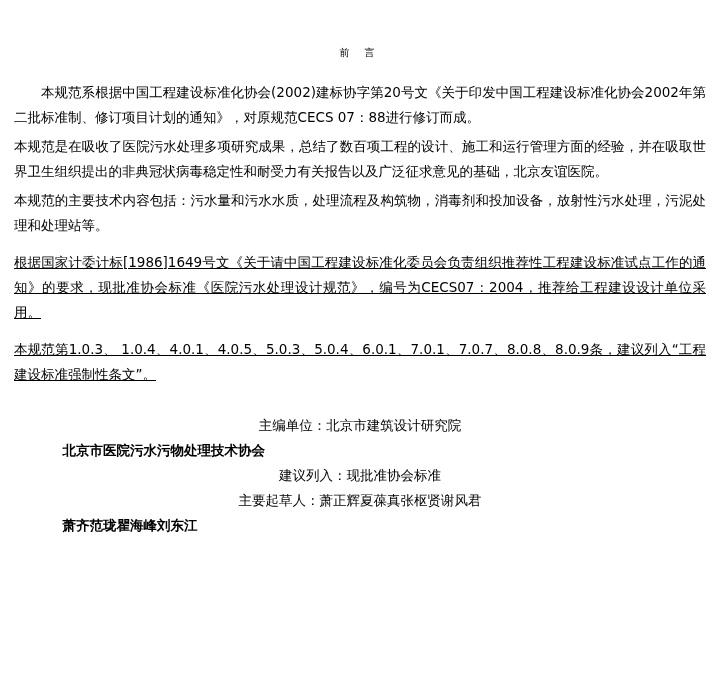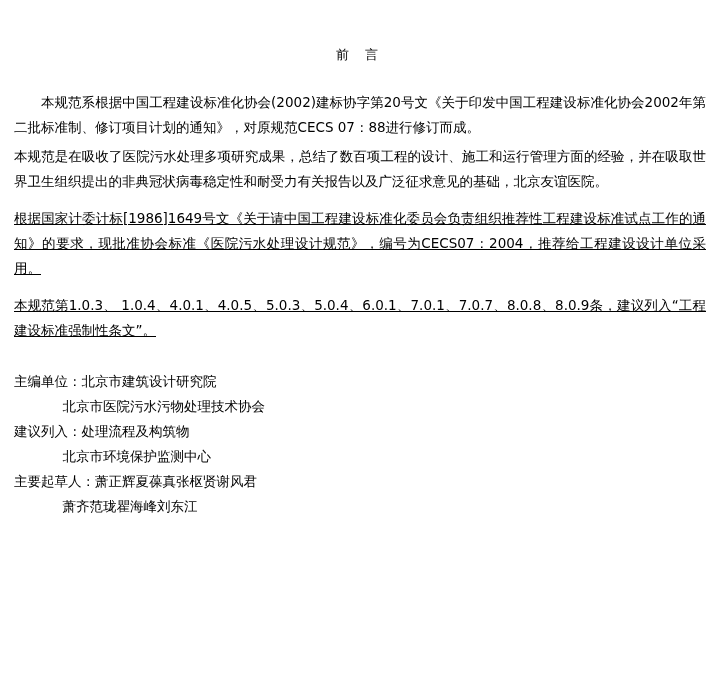--- a/index.html
+++ b/index.html
@@ -17,68 +17,70 @@
   }
   .page {
     width: 720px;
     height: 696px;
     box-sizing: border-box;
     padding: 0 14px;
     position: relative;
   }
   .title {
     text-align: center;
-    font-size: 13px;
+    font-size: 10px;
     letter-spacing: 6px;
     margin-top: 46px;
-    margin-bottom: 26px;
   }
   .para {
     font-size: 13.5px;
     line-height: 25px;
     text-align: justify;
     margin: 0 0 4px 0;
     text-justify: inter-ideograph;
   }
   .indent {
     text-indent: 2em;
+    margin-top: 20px;
   }
   .gap {
     margin-top: 12px;
     text-decoration: underline;
   }
   .units {
     margin-top: 26px;
     font-size: 13.5px;
     line-height: 25px;
   }
   .unit-row {
     display: block;
     white-space: pre;
+    text-align: center;
   }
   .unit-sub {
     display: block;
     white-space: pre;
     padding-left: 3.6em;
+    font-weight: bold;
   }
 </style>
 </head>
 <body>
 
 <div class="page">
 
   <div class="title">前 言</div>
 
   <p class="para indent">本规范系根据中国工程建设标准化协会(2002)建标协字第20号文《关于印发中国工程建设标准化协会2002年第二批标准制、修订项目计划的通知》，对原规范CECS 07：88进行修订而成。</p>
   <p class="para">本规范是在吸收了医院污水处理多项研究成果，总结了数百项工程的设计、施工和运行管理方面的经验，并在吸取世界卫生组织提出的非典冠状病毒稳定性和耐受力有关报告以及广泛征求意见的基础，北京友谊医院。</p>
+  <p class="para">本规范的主要技术内容包括：污水量和污水水质，处理流程及构筑物，消毒剂和投加设备，放射性污水处理，污泥处理和处理站等。</p>
   <p class="para gap">根据国家计委计标[1986]1649号文《关于请中国工程建设标准化委员会负责组织推荐性工程建设标准试点工作的通知》的要求，现批准协会标准《医院污水处理设计规范》，编号为CECS07：2004，推荐给工程建设设计单位采用。</p>
   <p class="para gap">本规范第1.0.3、 1.0.4、4.0.1、4.0.5、5.0.3、5.0.4、6.0.1、7.0.1、7.0.7、8.0.8、8.0.9条，建议列入“工程建设标准强制性条文”。</p>
 
   <div class="units">
     <span class="unit-row"><span>主编单位：</span><span>北京市建筑设计研究院</span></span>
     <span class="unit-sub"><span>北京市医院污水污物处理技术协会</span></span>
-    <span class="unit-row"><span>建议列入：</span><span>处理流程及构筑物</span></span>
-    <span class="unit-sub"><span>北京市环境保护监测中心</span></span>
+    <span class="unit-row"><span>建议列入：</span><span>现批准协会标准</span></span>
     <span class="unit-row"><span>主要起草人：</span><span>萧正辉夏葆真张枢贤谢风君</span></span>
     <span class="unit-sub"><span>萧齐范珑瞿海峰刘东江</span></span>
   </div>
 
 </div>
 
 </body></html>

